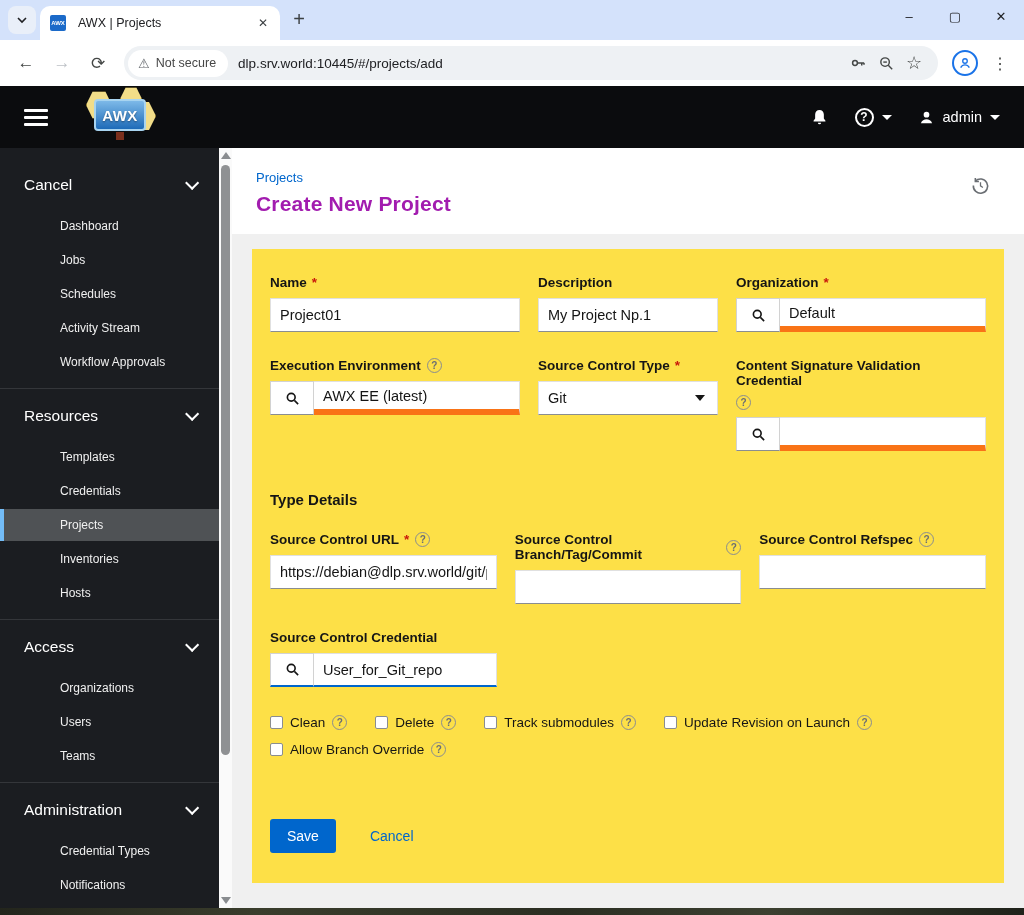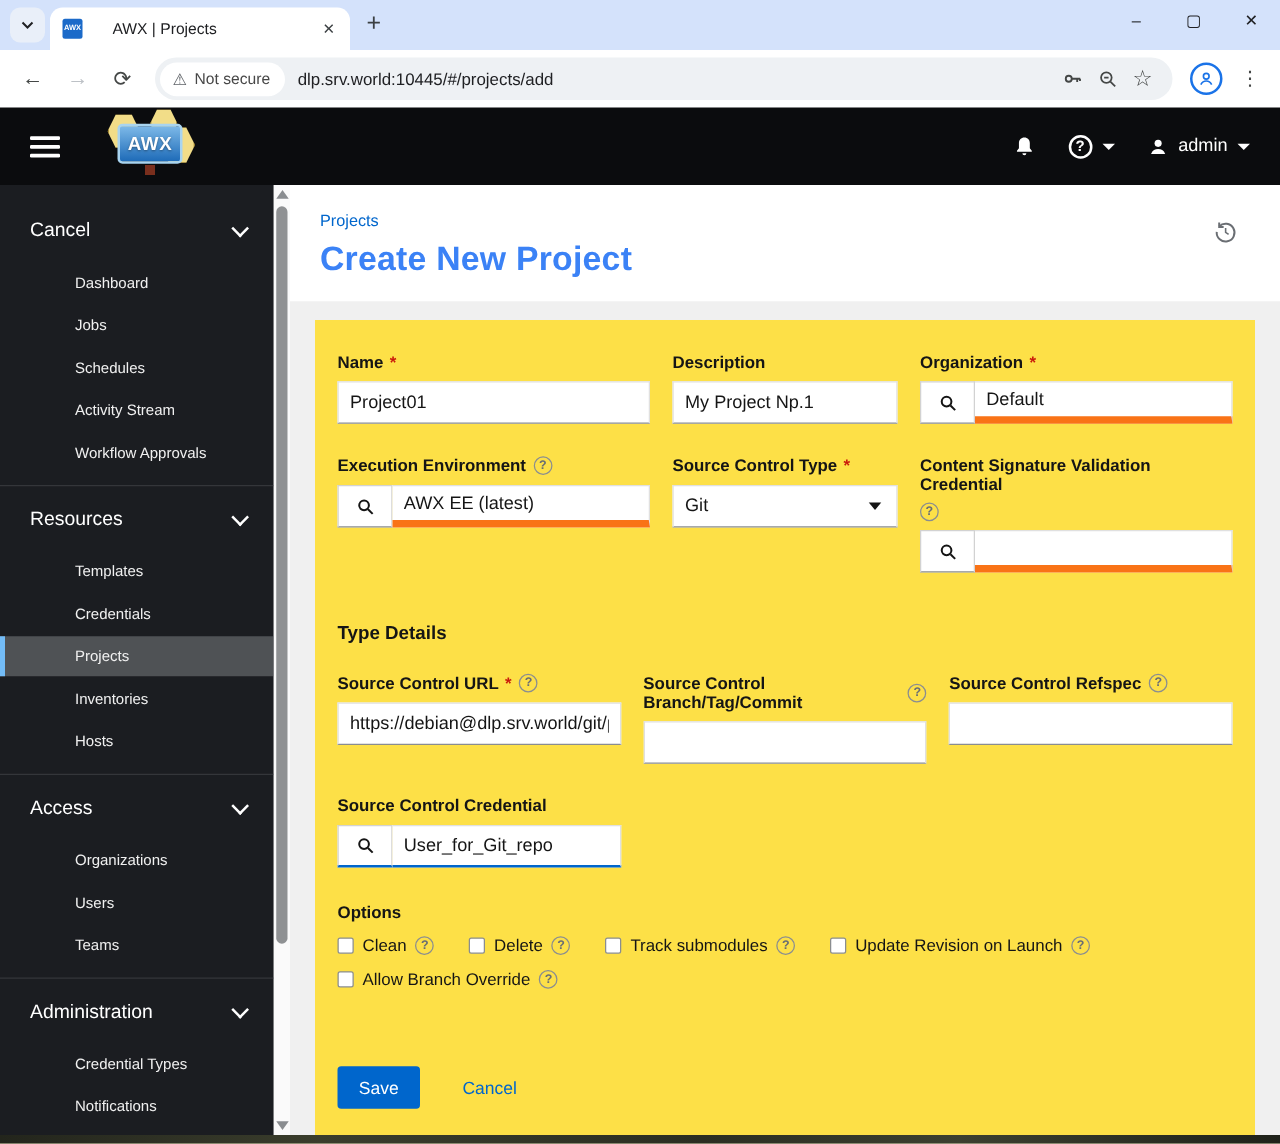--- a/index.html
+++ b/index.html
@@ -2,21 +2,21 @@
 <html><head>
 <meta charset="utf-8">
 <style>
   * { margin:0; padding:0; box-sizing:border-box; }
   html,body { width:1024px; height:915px; overflow:hidden; font-family:"Liberation Sans", sans-serif; }
   body { display:flex; flex-direction:column; background:#fff; }
 
   
   .tabstrip { height:40px; background:#d4e2fb; display:flex; align-items:flex-end; padding-left:8px; flex-shrink:0; }
   .tab-search { width:28px; height:28px; border-radius:8px; background:#e9eff9; display:flex; align-items:center; justify-content:center; margin:0 4px 6px 0; cursor:pointer; }
-  .tab { width:240px; height:34px; background:#fff; border-radius:10px 10px 0 0; display:flex; align-items:center; padding:0 8px 0 10px; gap:24px; }
+  .tab { width:240px; height:34px; background:#fff; border-radius:10px 10px 0 0; display:flex; align-items:center; padding:0 8px 0 10px; gap:12px; }
   .favicon { width:16px; height:16px; background:#1b6ac9; border-radius:2px; color:#fff; font-size:6px; font-weight:bold; display:flex; align-items:center; justify-content:center; letter-spacing:0; flex-shrink:0; }
   .tab-title { font-size:12.5px; color:#202124; flex:1; white-space:nowrap; overflow:hidden; }
   .tab-close { font-size:12px; color:#3c4043; width:18px; height:18px; border-radius:50%; display:flex; align-items:center; justify-content:center; cursor:pointer; }
   .newtab { font-size:20px; color:#3c4043; margin:0 0 8px 6px; width:26px; height:26px; display:flex; align-items:center; justify-content:center; cursor:pointer; }
   .win-controls { margin-left:auto; display:flex; align-self:flex-start; }
   .win-controls span { width:46px; height:32px; display:flex; align-items:center; justify-content:center; font-size:13px; color:#202124; cursor:pointer; }
 
   .toolbar { height:46px; background:#fff; display:flex; align-items:center; padding:0 10px; gap:4px; flex-shrink:0; }
   .nav-btn { width:32px; height:32px; border-radius:50%; display:flex; align-items:center; justify-content:center; font-size:17px; color:#444746; cursor:pointer; }
   .nav-btn.disabled { color:#bdc1c6; }
@@ -53,21 +53,21 @@
 
   .side-scroll { width:13px; background:#fafafa; display:flex; flex-direction:column; align-items:center; flex-shrink:0; }
   .scroll-arrow { width:0; height:0; border-left:5px solid transparent; border-right:5px solid transparent; margin:4px 0; }
   .scroll-arrow.up { border-bottom:7px solid #8a8d90; }
   .scroll-arrow.down { border-top:7px solid #8a8d90; margin-top:auto; }
   .scroll-thumb { width:9px; height:590px; background:#8f9193; border-radius:5px; margin-top:2px; cursor:pointer; }
 
   .main { flex:1; display:flex; flex-direction:column; min-width:0; background:#f0f0f0; overflow:hidden; }
   .page-head { background:#fff; padding:20px 24px 18px 24px; position:relative; }
   .breadcrumb { color:#0066cc; font-size:13px; cursor:pointer; display:inline-block; }
-  .page-title { font-size:27px; font-weight:600; color:#3b82f6; margin-top:6px; letter-spacing:0.2px; }
+  .page-title { font-size:21px; font-weight:600; color:#a21caf; margin-top:6px; letter-spacing:0.2px; }
   .history-btn { position:absolute; right:34px; top:28px; cursor:pointer; }
 
   .work { flex:1; padding:15px 20px; overflow:hidden; }
   .card { background:#fde047; padding:26px 18px 30px 18px; min-height:572px; }
 
   .form-grid { display:grid; grid-template-columns:repeat(3,1fr); column-gap:18px; row-gap:26px; }
   .field-label { display:flex; align-items:center; gap:6px; font-size:13.5px; font-weight:600; color:#151515; margin-bottom:8px; }
   .req { color:#c9190b; font-weight:700; margin-left:-1px; }
   .help { width:15px; height:15px; border-radius:50%; border:1px solid #8a8d90; color:#6a6e73; font-size:10px; font-weight:bold; display:inline-flex; align-items:center; justify-content:center; cursor:pointer; flex-shrink:0; }
   .txt-input { width:100%; height:34px; border:1px solid #e0e0e0; border-bottom:1px solid #8a8d90; padding:0 9px; font-size:14.5px; color:#151515; font-family:"Liberation Sans",sans-serif; background:#fff; outline:none; }
@@ -356,21 +356,20 @@
               <svg width="15" height="15" viewBox="0 0 24 24" fill="none" stroke="#151515" stroke-width="2.6">
                   <circle cx="10" cy="10" r="6.2"></circle>
                   <line x1="15" y1="15" x2="21" y2="21"></line>
                 </svg>
             </span>
             <input value="User_for_Git_repo" style="">
           </div>
         </div>
 
         <div class="options">
-          <div class="field-label">Options</div>
           <div class="opt-row">
             <span class="opt">
                 <span class="cbx"></span>
                 <span>Clean</span>
                 <span class="help">?</span>
               </span>
             <span class="opt">
                 <span class="cbx"></span>
                 <span>Delete</span>
                 <span class="help">?</span>

